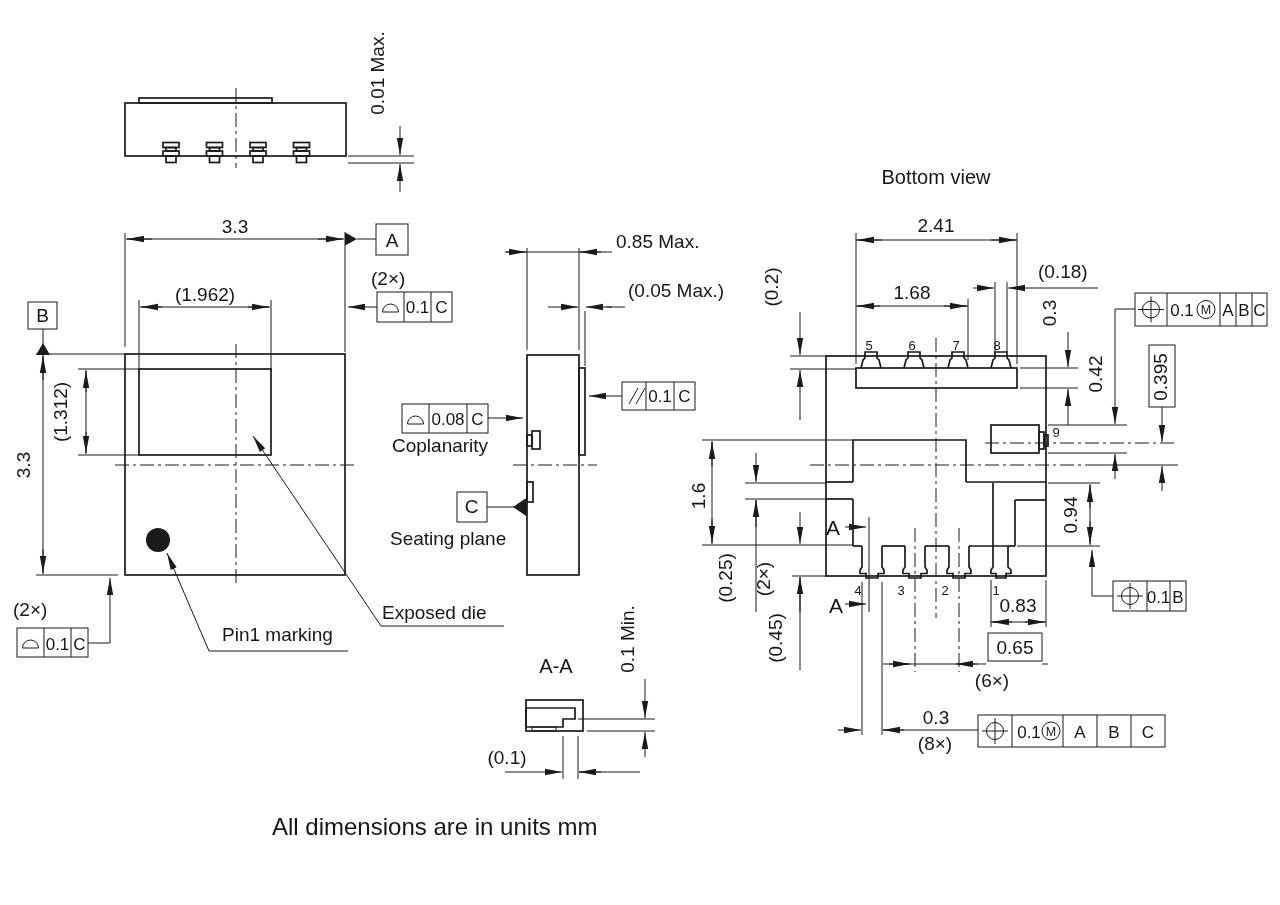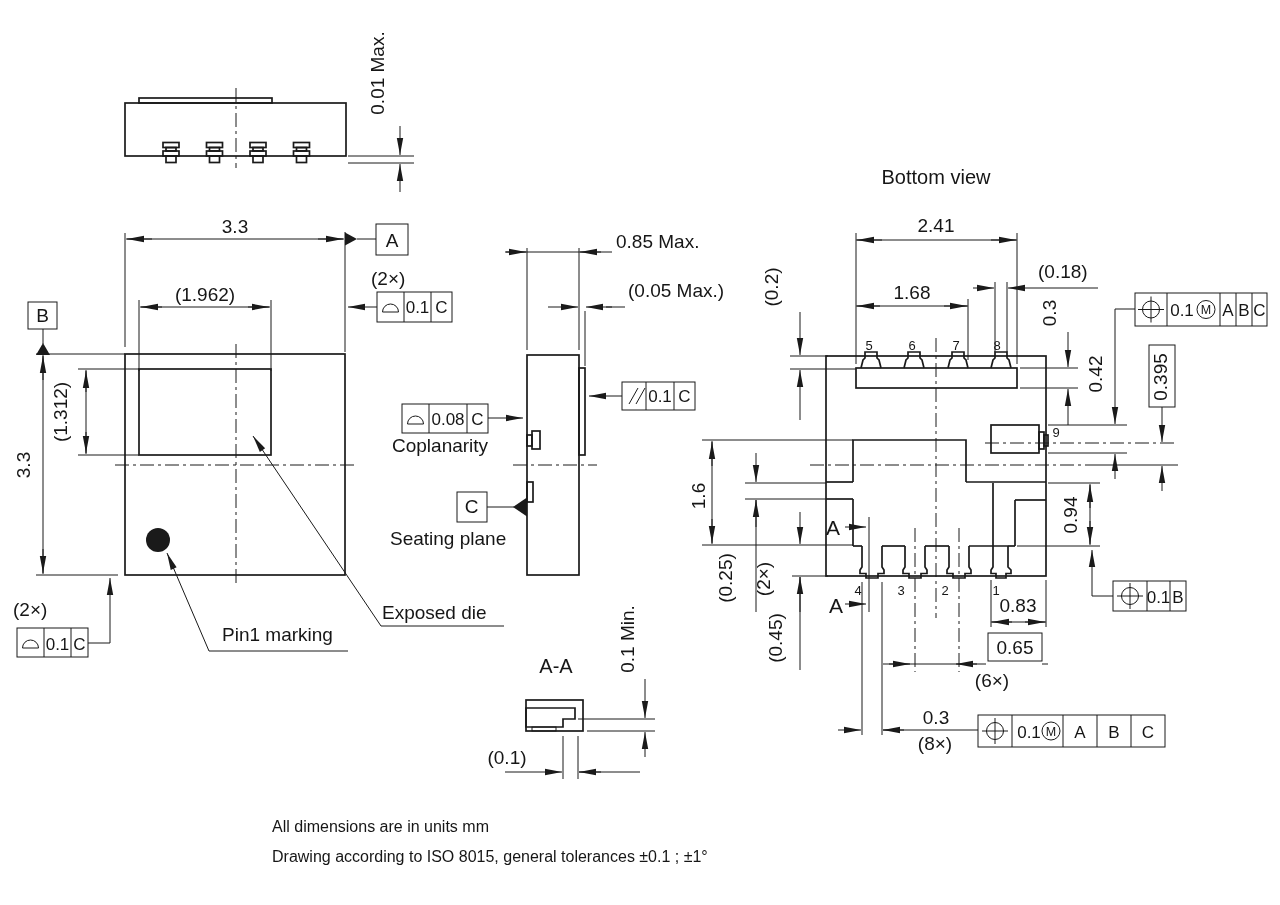--- a/index.html
+++ b/index.html
@@ -9,21 +9,21 @@
   .d{font-size:19px;}          
   .s{font-size:13px;}          
   .fc{font-size:17px;}         
   .dt{font-size:19px;}         
   .sec{font-size:21px;}        
   .ttl{font-size:20px;}
   .o{fill:none;stroke:#1a1a1a;stroke-width:1.7;stroke-linejoin:miter;}   
   .t{fill:none;stroke:#1a1a1a;stroke-width:1;}                            
   .c{fill:none;stroke:#1a1a1a;stroke-width:1;stroke-dasharray:14 4 3 4;}  
   .f{fill:#1a1a1a;stroke:none;}                                           
-  #notes{position:absolute;left:272px;top:812px;color:#161616;font-size:16px;line-height:30px;}
+  #notes{position:absolute;left:272px;top:812px;color:#161616;font-size:24px;line-height:30px;}
   #notes .row{display:flex;align-items:center;white-space:pre;}
 </style>
 </head>
 <body>
 
 <div id="stage">
 <svg width="1280" height="905" viewBox="0 0 1280 905">
   <defs>
     <marker id="ah" viewBox="-18 -4 19 8" refX="0" refY="0" markerWidth="19" markerHeight="8" orient="auto" markerUnits="userSpaceOnUse">
       <path d="M0,0 L-17,-3.2 L-17,3.2 Z" fill="#1a1a1a"></path>
@@ -450,15 +450,14 @@
       <text class="fc" x="1080" y="738" text-anchor="middle">A</text>
       <text class="fc" x="1114" y="738" text-anchor="middle">B</text>
       <text class="fc" x="1148" y="738" text-anchor="middle">C</text>
     </g>
   </g>
 </svg>
 
 
 <div id="notes">
   <div class="row">All dimensions are in units mm</div>
-  <div class="row">Drawing according to ISO 8015, general tolerances ±0.1 ; ±1°</div>
 </div>
 </div>
 
 </body></html>

